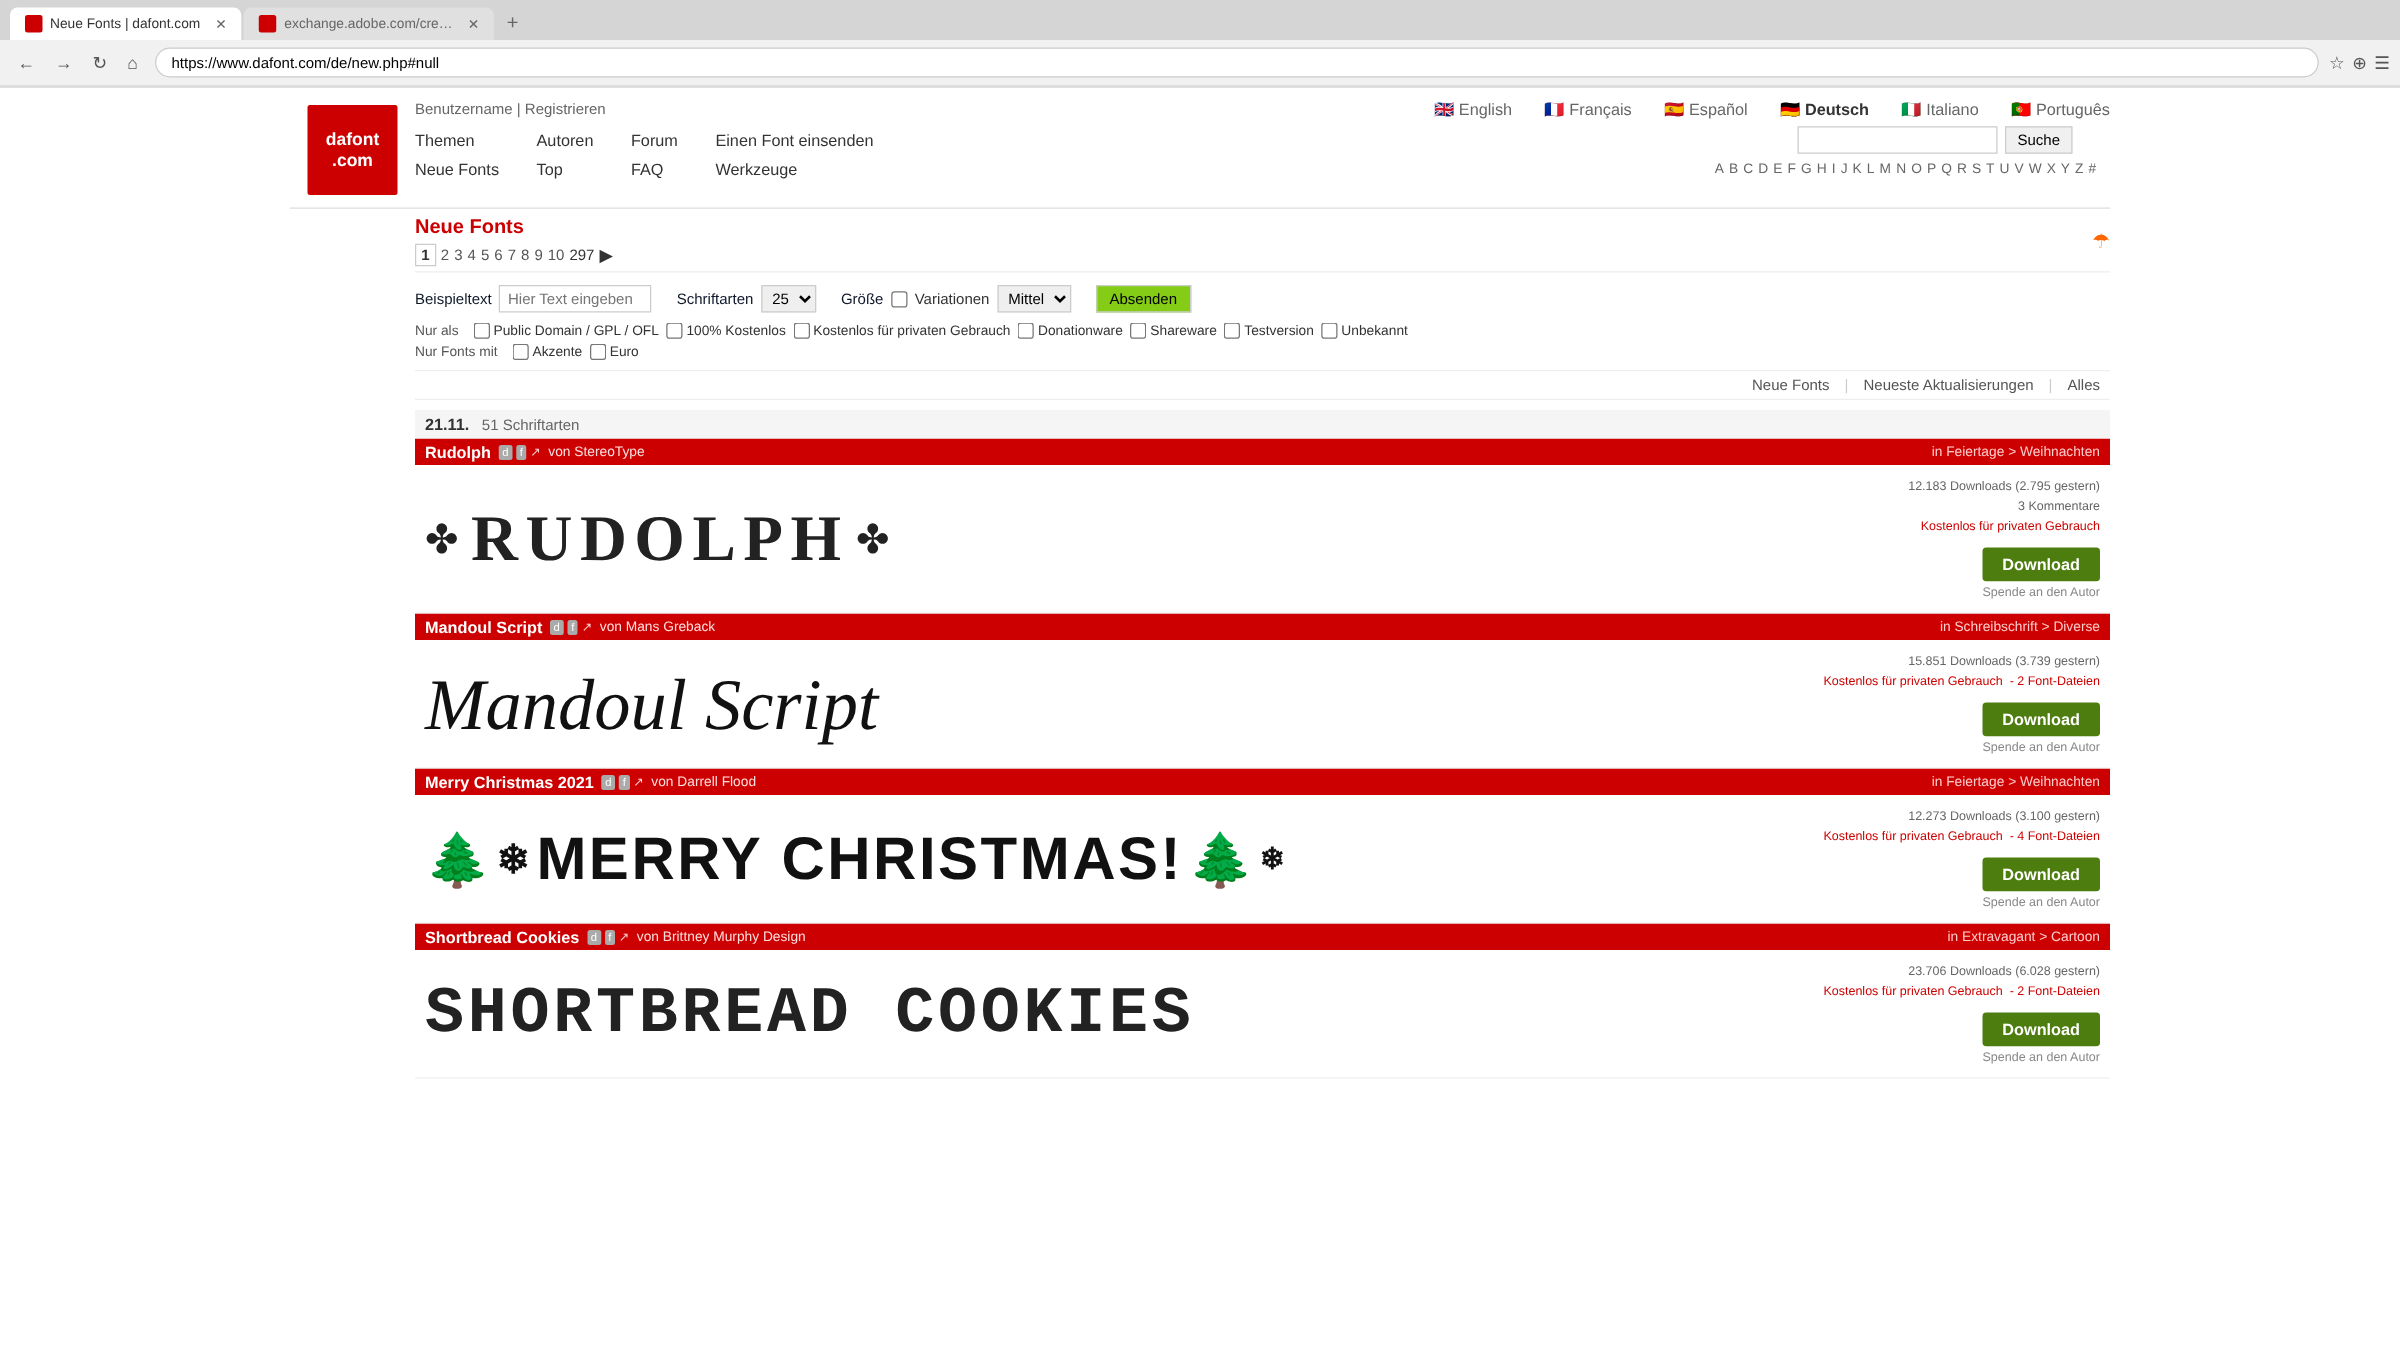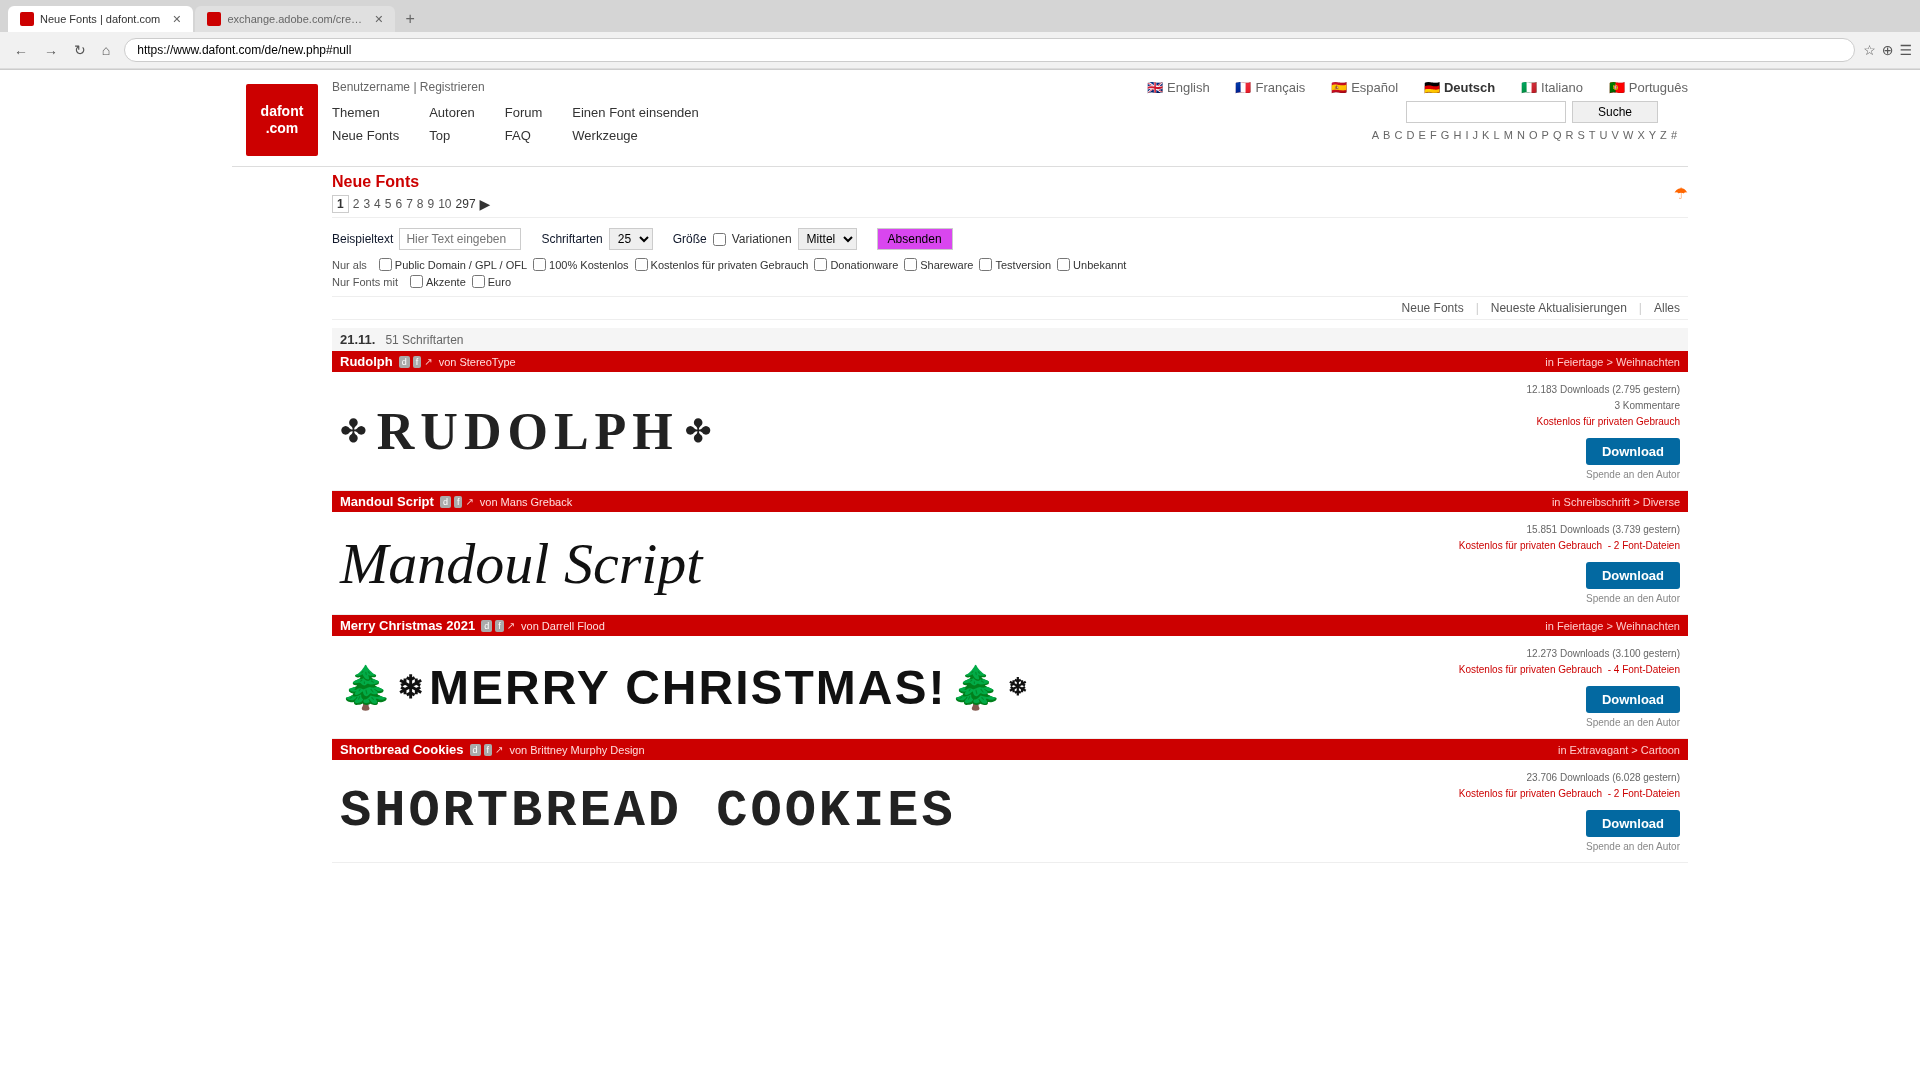--- a/index.html
+++ b/index.html
@@ -31,21 +31,21 @@
     .top-bar { display: flex; justify-content: space-between; padding: 0 0 6px 0; }
     .user-links { font-size: 12px; color: #666; }
     .user-links a { color: #666; text-decoration: none; }
     .lang-flags { display: flex; gap: 26px; font-size: 13px; color: #666; align-items: center; }
     .lang-flags span { cursor: pointer; }
     .lang-flags .active { font-weight: bold; color: #333; }
     .nav-col { margin-right: 30px; }
     .nav-link { display: block; color: #333; text-decoration: none; font-size: 13px; line-height: 1.8; }
     .search-area { display: flex; gap: 6px; align-items: center; margin-left: auto; padding-right: 20px; }
     .search-input { padding: 3px 6px; border: 1px solid #ccc; font-size: 12px; width: 160px; }
-    .search-btn { padding: 3px 25px; background: #f0f0f0; border: 1px solid #ccc; cursor: pointer; font-size: 12px; }
+    .search-btn { padding: 3px 9px; background: #f0f0f0; border: 1px solid #ccc; cursor: pointer; font-size: 12px; }
     .alpha-nav { font-size: 11px; color: #666; padding: 2px 0; }
     .alpha-nav a { color: #666; text-decoration: none; margin-right: 1px; }
 
     
     .content { padding: 0 0 0 100px; }
 
     
     .page-title-bar { display: flex; align-items: center; justify-content: space-between; padding: 6px 0 4px; border-bottom: 1px solid #eee; }
     .page-title { color: #cc0000; font-size: 16px; font-weight: bold; }
     .rss-icon { color: #f60; font-size: 16px; }
@@ -54,21 +54,21 @@
     .pagination .current-page { font-weight: bold; color: #333; border: 1px solid #ccc; padding: 1px 4px; }
     .pagination .next-icon { color: #333; font-size: 14px; cursor: pointer; }
 
     
     .filter-bar { padding: 10px 0 8px; border-bottom: 1px solid #eee; }
     .filter-row1 { display: flex; align-items: center; gap: 20px; margin-bottom: 8px; }
     .filter-group { display: flex; align-items: center; gap: 6px; }
     .filter-label { font-size: 12px; color: #0f172a; }
     .filter-input { padding: 3px 6px; border: 1px solid #ccc; font-size: 12px; width: 122px; color: #aaa; }
     .filter-select { padding: 2px 4px; border: 1px solid #ccc; font-size: 12px; }
-    .filter-submit { padding: 3px 10px; background: #d946ef; border: 1px solid #ccc; cursor: pointer; font-size: 12px; }
+    .filter-submit { padding: 3px 10px; background: #84cc16; border: 1px solid #ccc; cursor: pointer; font-size: 12px; }
     .filter-row2 { display: flex; align-items: center; gap: 6px; font-size: 11px; flex-wrap: wrap; }
     .filter-row2 label { display: flex; align-items: center; gap: 3px; cursor: pointer; }
     .filter-row3 { display: flex; align-items: center; gap: 6px; font-size: 11px; margin-top: 4px; }
     .filter-row3 label { display: flex; align-items: center; gap: 3px; cursor: pointer; }
     .nur-als { font-size: 11px; color: #555; margin-right: 6px; }
 
     
     .date-header { display: flex; align-items: center; gap: 10px; background: #f5f5f5; padding: 4px 8px; margin: 8px 0 0 0; }
     .date-label { font-size: 13px; font-weight: bold; color: #333; }
     .count-label { font-size: 12px; color: #666; }
@@ -80,21 +80,21 @@
     .font-name { color: #fff; font-size: 13px; font-weight: bold; text-decoration: none; }
     .font-icons { display: flex; gap: 3px; }
     .font-icon-badge { background: #aaa; color: #fff; font-size: 9px; padding: 1px 3px; border-radius: 2px; }
     .font-author { color: #ffdddd; font-size: 11px; }
     .font-category { color: #ffcccc; font-size: 11px; }
     .font-preview-area { display: flex; justify-content: space-between; align-items: center; padding: 10px 8px; min-height: 80px; }
     .font-preview { flex: 1; display: flex; align-items: center; }
     .font-actions { display: flex; flex-direction: column; align-items: flex-end; gap: 4px; min-width: 130px; }
     .font-stats { font-size: 10px; color: #666; text-align: right; line-height: 1.6; margin-bottom: 4px; }
     .font-stats .license { color: #cc0000; }
-    .download-btn { background: #0369a1; color: white; border: none; padding: 6px 16px; font-size: 13px; font-weight: bold; cursor: pointer; border-radius: 3px; white-space: nowrap; }
+    .download-btn { background: #4d7c0f; color: white; border: none; padding: 6px 16px; font-size: 13px; font-weight: bold; cursor: pointer; border-radius: 3px; white-space: nowrap; }
     .donate-link { font-size: 10px; color: #888; text-decoration: none; cursor: pointer; }
 
     
     .top-nav-line { display: flex; align-items: center; justify-content: flex-end; padding: 4px 8px; font-size: 12px; border-bottom: 1px solid #eee; }
     .top-nav-line a { color: #555; text-decoration: none; margin-left: 12px; }
     .top-nav-line .sep { color: #ccc; margin-left: 12px; }
 
     
     .rudolph-preview { font-size: 56px; letter-spacing: 4px; color: #222; display: flex; align-items: center; gap: 6px; }
     .mandoul-preview { font-size: 52px; color: #111; font-style: italic; font-family: 'Georgia', serif; }

